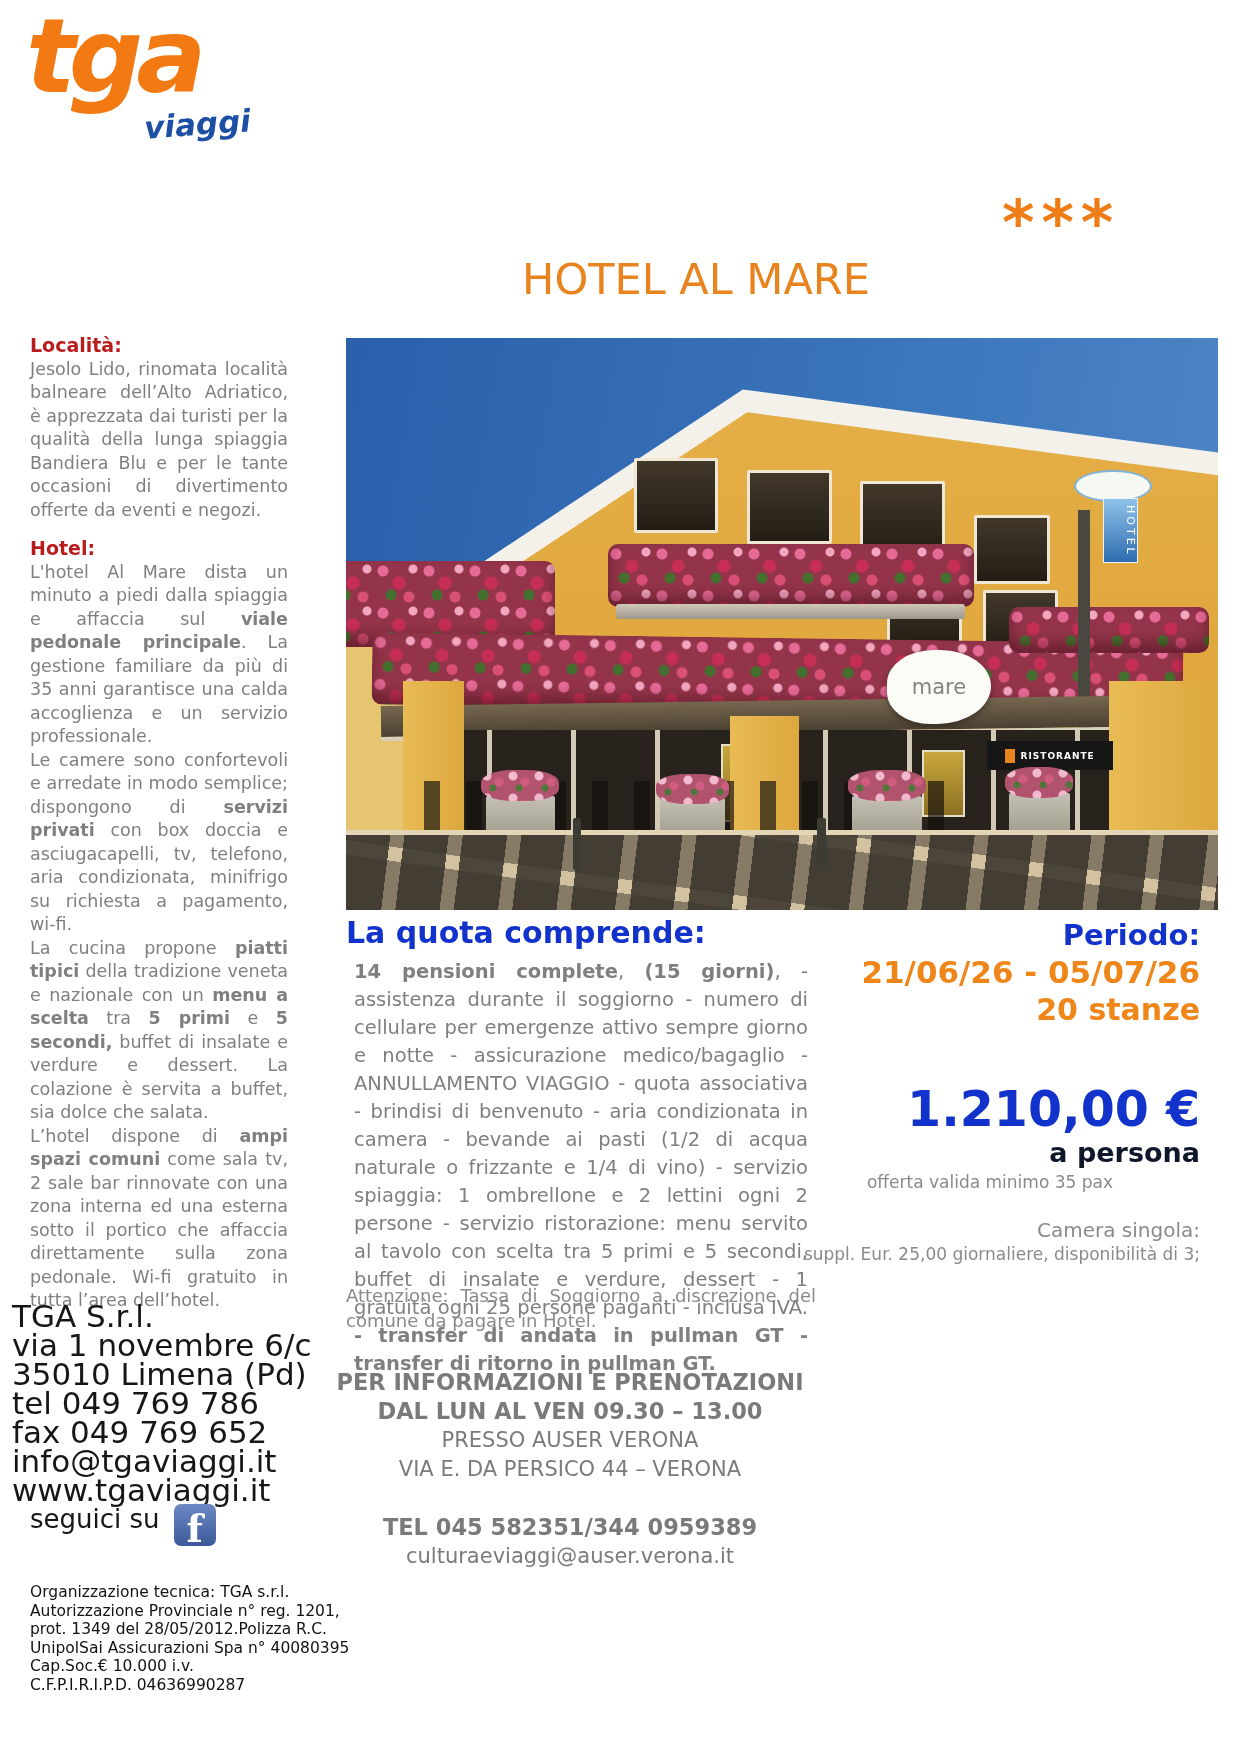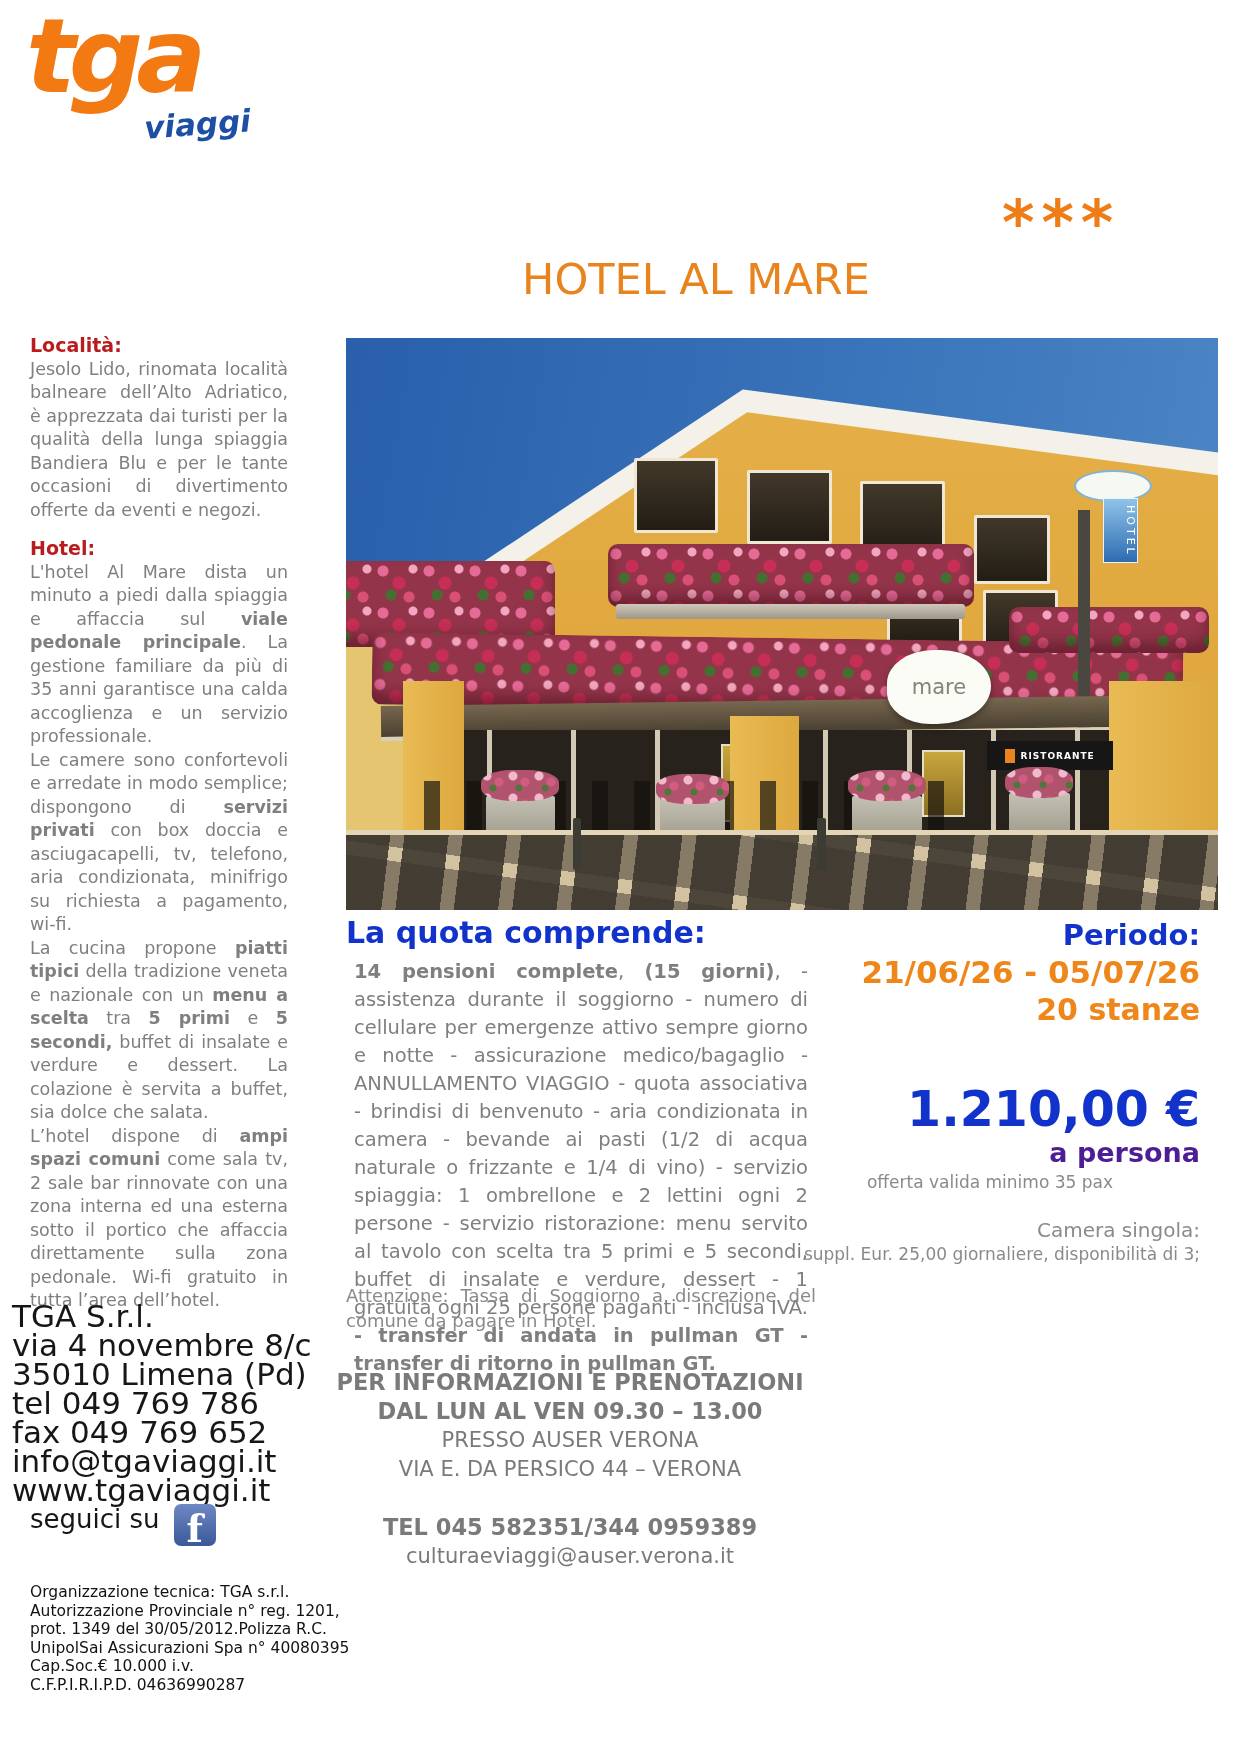--- a/index.html
+++ b/index.html
@@ -85,21 +85,21 @@
   .quota p{margin:8px;text-align:justify;color:#7f7f7f;font-size:19.5px;line-height:28px;}
   .attention{position:absolute;left:346px;top:1283px;width:470px;color:#8a8a8a;
              font-size:18px;line-height:25px;text-align:justify;}
 
   
   .offer{position:absolute;left:780px;top:918px;width:420px;text-align:right;}
   .offer .periodo{color:#1233cb;font-size:29px;line-height:35px;font-weight:bold;}
   .offer .dates{color:#ef861a;font-size:31px;line-height:38px;font-weight:bold;}
   .offer .rooms{color:#ef861a;font-size:30px;line-height:37px;font-weight:bold;}
   .offer .price{margin-top:56px;color:#1233cb;font-size:49px;line-height:52px;font-weight:bold;}
-  .offer .per-person{color:#4c1d95;font-size:27px;line-height:34px;font-weight:bold;}
+  .offer .per-person{color:#0f172a;font-size:27px;line-height:34px;font-weight:bold;}
   .offer .pax{color:#8a8a8a;font-size:17px;line-height:24px;text-align:center;}
   .offer .single-label{margin-top:23px;color:#8a8a8a;font-size:20px;line-height:26px;}
   .offer .single-note{color:#8a8a8a;font-size:17px;line-height:23px;}
 
   
   .agency{position:absolute;left:12px;top:1302px;color:#161616;font-size:31px;line-height:29px;}
   .follow{position:absolute;left:30px;top:1504px;display:flex;align-items:flex-start;gap:14px;
           color:#161616;font-size:26px;}
   .fb{width:42px;height:42px;border-radius:7px;background:linear-gradient(180deg,#6d88c4,#3b5998);
       color:#fff;font-weight:bold;font-size:38px;line-height:50px;text-align:center;
@@ -204,21 +204,21 @@
     <div class="rooms">20 stanze</div>
     <div class="price">1.210,00 €</div>
     <div class="per-person">a persona</div>
     <div class="pax">offerta valida minimo 35 pax</div>
     <div class="single-label">Camera singola:</div>
     <div class="single-note">suppl. Eur. 25,00 giornaliere, disponibilità di 3;</div>
   </div>
 
   <div class="agency">
     <div>TGA S.r.l.</div>
-    <div>via 4 novembre 8/c</div>
+    <div>via 1 novembre 6/c</div>
     <div>35010 Limena (Pd)</div>
     <div>tel 049 769 786</div>
     <div>fax 049 769 652</div>
     <div>info@tgaviaggi.it</div>
     <div>www.tgaviaggi.it</div>
   </div>
   <div class="follow">
     <span>seguici su</span>
     <span class="fb">f</span>
   </div>
@@ -229,19 +229,19 @@
     <div>PRESSO AUSER VERONA</div>
     <div>VIA E. DA PERSICO 44 – VERONA</div>
     <div class="spacer"></div>
     <div class="b">TEL 045 582351/344 0959389</div>
     <div>culturaeviaggi@auser.verona.it</div>
   </div>
 
   <div class="footer">
     <div>Organizzazione tecnica: TGA s.r.l.</div>
     <div>Autorizzazione Provinciale n° reg. 1201,</div>
-    <div>prot. 1349 del 30/05/2012.Polizza R.C.</div>
+    <div>prot. 1349 del 28/05/2012.Polizza R.C.</div>
     <div>UnipolSai Assicurazioni Spa n° 40080395</div>
     <div>Cap.Soc.€ 10.000 i.v.</div>
     <div>C.F.P.I.R.I.P.D. 04636990287</div>
   </div>
 
 </div>
 
 </body></html>

